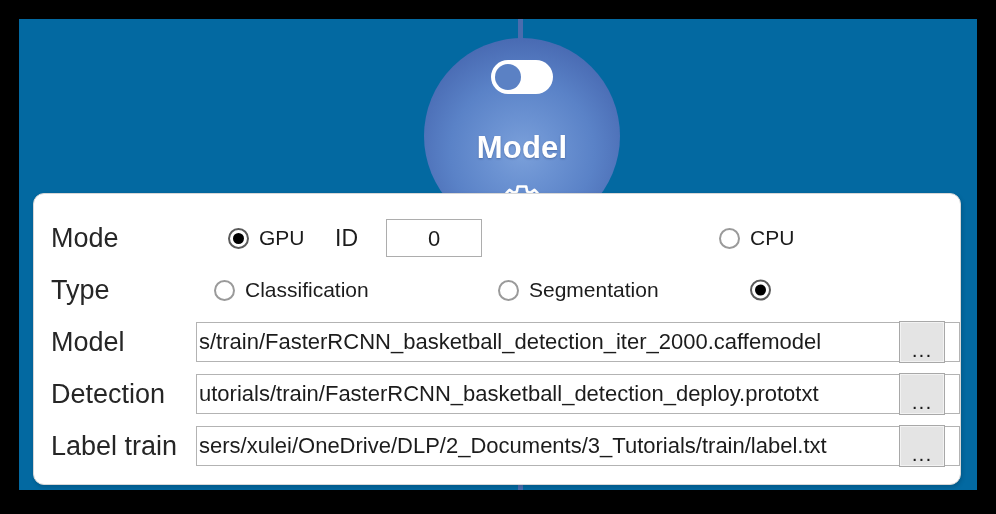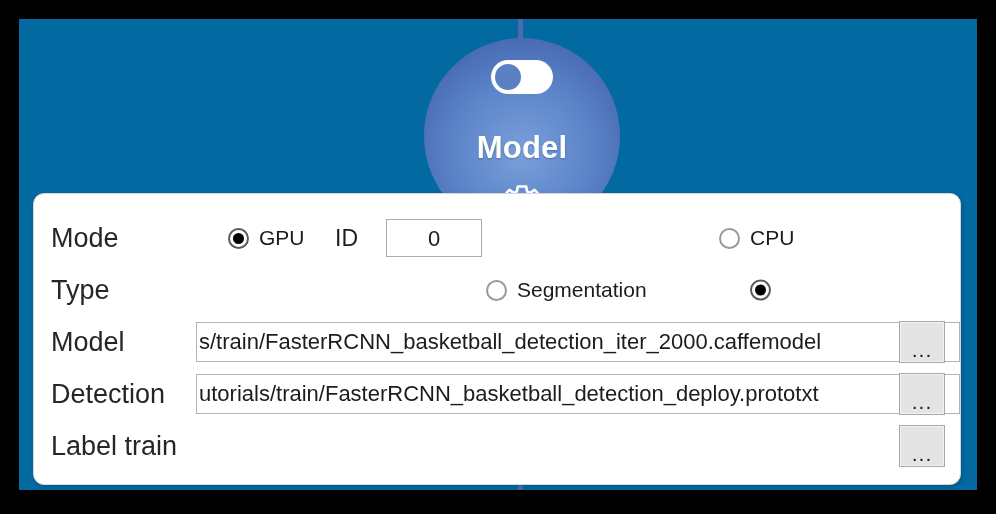--- a/index.html
+++ b/index.html
@@ -261,21 +261,25 @@
       <div class="id-label">ID</div>
       <div class="id-box">0</div>
       <div class="radio" style="left:685px;">
         <span class="dot"></span>
         <span class="rtext">CPU</span>
       </div>
     </div>
 
     <div class="row row-type">
       <div class="row-label-text">Type</div>
-      <div class="radio" style="left:452px;">
+      <div class="radio" style="left:180px;">
+        <span class="dot"></span>
+        <span class="rtext">Classification</span>
+      </div>
+      <div class="radio" style="left:464px;">
         <span class="dot"></span>
         <span class="rtext">Segmentation</span>
       </div>
       <div class="radio on" style="left:716px;">
         <span class="dot"></span>
       </div>
     </div>
 
     <div class="row row-model">
       <div class="row-label-text">Model</div>
@@ -288,17 +292,20 @@
     <div class="row row-proto">
       <div class="row-label-text">Detection</div>
       <div class="path-input">
         <span>utorials/train/FasterRCNN_basketball_detection_deploy.prototxt</span>
       </div>
       <div class="browse-btn">...</div>
     </div>
 
     <div class="row row-label">
       <div class="row-label-text">Label train</div>
+      <div class="path-input">
+        <span>sers/xulei/OneDrive/DLP/2_Documents/3_Tutorials/train/label.txt</span>
+      </div>
       <div class="browse-btn">...</div>
     </div>
 
   </div>
 </div>
 
 </body></html>

